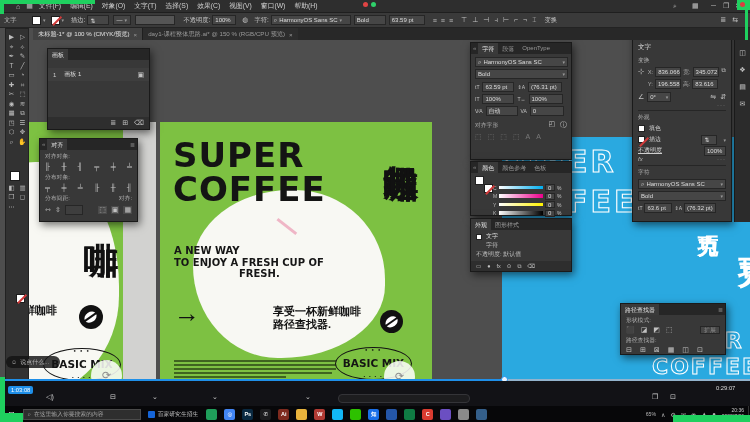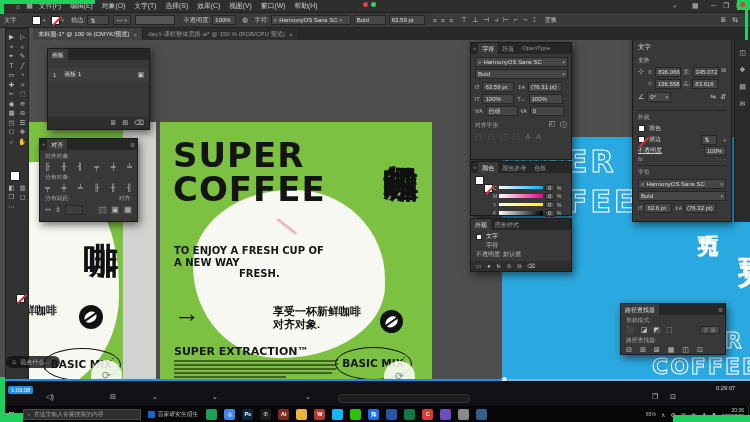--- a/index.html
+++ b/index.html
@@ -41,21 +41,21 @@
 
 .green-ab{background:#7dc142;overflow:hidden;z-index:1}
 .blob{position:absolute;background:#f8f8f3;border-radius:52% 48% 55% 45%/46% 54% 44% 56%}
 .ptitle{font-family:"DejaVu Sans",sans-serif;font-weight:bold;color:#141414;font-size:34px;line-height:34px;letter-spacing:1px;white-space:nowrap}
 .cnvert{writing-mode:vertical-rl;text-orientation:upright;font-weight:bold;color:#111;font-family:"DejaVu Sans",sans-serif;white-space:nowrap}
 .psub{font-family:"DejaVu Sans",sans-serif;font-weight:bold;color:#161616;font-size:10px;line-height:11.5px;white-space:nowrap}
 .cntag{font-weight:bold;color:#131313;font-size:11px;line-height:13px;white-space:nowrap}
 .bean{position:absolute;background:#111;border-radius:50%}
 .bean i{position:absolute;left:22%;top:30%;width:56%;height:42%;background:#fff;border-radius:50%;transform:rotate(-35deg)}
 .bean b{position:absolute;left:14%;top:47%;width:72%;height:1.8px;background:#111;transform:rotate(-35deg)}
-.badge{position:absolute;border:1.5px solid #141414;border-radius:50%;display:flex;align-items:center;justify-content:flex-start;color:#141414}
+.badge{position:absolute;border:1.5px solid #141414;border-radius:50%;display:flex;flex-direction:column;align-items:center;justify-content:space-between;color:#141414}
 .badge .bd{font-size:4px;letter-spacing:1.5px;line-height:4px}
 .badge .bn{font-family:"DejaVu Sans",sans-serif;font-weight:bold;font-size:10.5px;line-height:11px;white-space:nowrap}
 .stamp{position:absolute;background:rgba(255,255,255,.85);border-radius:50%;display:flex;align-items:center;justify-content:center;color:#8f8f8f;font-size:11px;z-index:3}
 .fp{height:1.6px;background:rgba(22,38,10,.6);margin-bottom:2.4px}
 .blue-ab{background:#2aa9e0;overflow:hidden;z-index:1}
 .outl{font-family:"DejaVu Sans",sans-serif;font-weight:bold;color:transparent;-webkit-text-stroke:1.1px #fff;white-space:nowrap}
 .cnw{writing-mode:vertical-rl;text-orientation:upright;font-weight:bold;color:#fff;white-space:nowrap}
 
 .vstrip{left:0;top:381px;width:750px;height:25px;background:#121216;z-index:8}
 .vico{position:absolute;color:#cfcfcf;font-size:7px}
@@ -93,34 +93,33 @@
 
   <div class="abs green-ab" style="left:160px;top:122px;width:272px;height:257px">
     <div class="blob" style="left:33px;top:68px;width:192px;height:168px"></div>
     <div class="abs" style="left:115px;top:103px;width:24px;height:2.5px;background:#efb6c6;transform:rotate(38deg);z-index:2"></div>
     <div class="abs ptitle" style="left:13px;top:16px;z-index:2">
       <div>SUPER</div>
       <div>COFFEE</div>
     </div>
     <div class="abs cnvert" style="left:222px;top:16px;font-size:35px;line-height:37px;z-index:2">超级咖啡</div>
     <div class="abs psub" style="left:14px;top:123px;z-index:2">
+      <div>A NEW WAY</div>
       <div>TO ENJOY A FRESH CUP OF</div>
-      <div>A NEW WAY</div>
       <div style="margin-left:65px">FRESH.</div>
     </div>
     <div class="abs" style="left:14px;top:178px;font-size:26px;font-weight:bold;color:#111;z-index:2;line-height:26px">→</div>
     <div class="abs cntag" style="left:113px;top:183px;z-index:2">
       <div>享受一杯新鲜咖啡</div>
-      <div>对齐对象.</div>
+      <div>路径查找器.</div>
     </div>
     <div class="bean" style="left:220px;top:188px;width:23px;height:23px;z-index:2">
         <i></i>
         <b></b>
       </div>
-    <div class="abs psub" style="left:14px;top:224px;font-size:11px;z-index:2">SUPER EXTRACTION™</div>
     <div class="abs" style="left:14px;top:238px;width:162px;z-index:2">
       <div class="fp" style="width:162px"></div>
         <div class="fp" style="width:162px"></div>
       <div class="fp" style="width:162px"></div>
         <div class="fp" style="width:158px"></div>
       <div class="fp" style="width:112px"></div>
     </div>
     <div class="badge" style="left:175px;top:225px;width:77px;height:33px;z-index:2">
       <span class="bd">● ● ●</span>
       <span class="bn">BASIC MIX</span>

